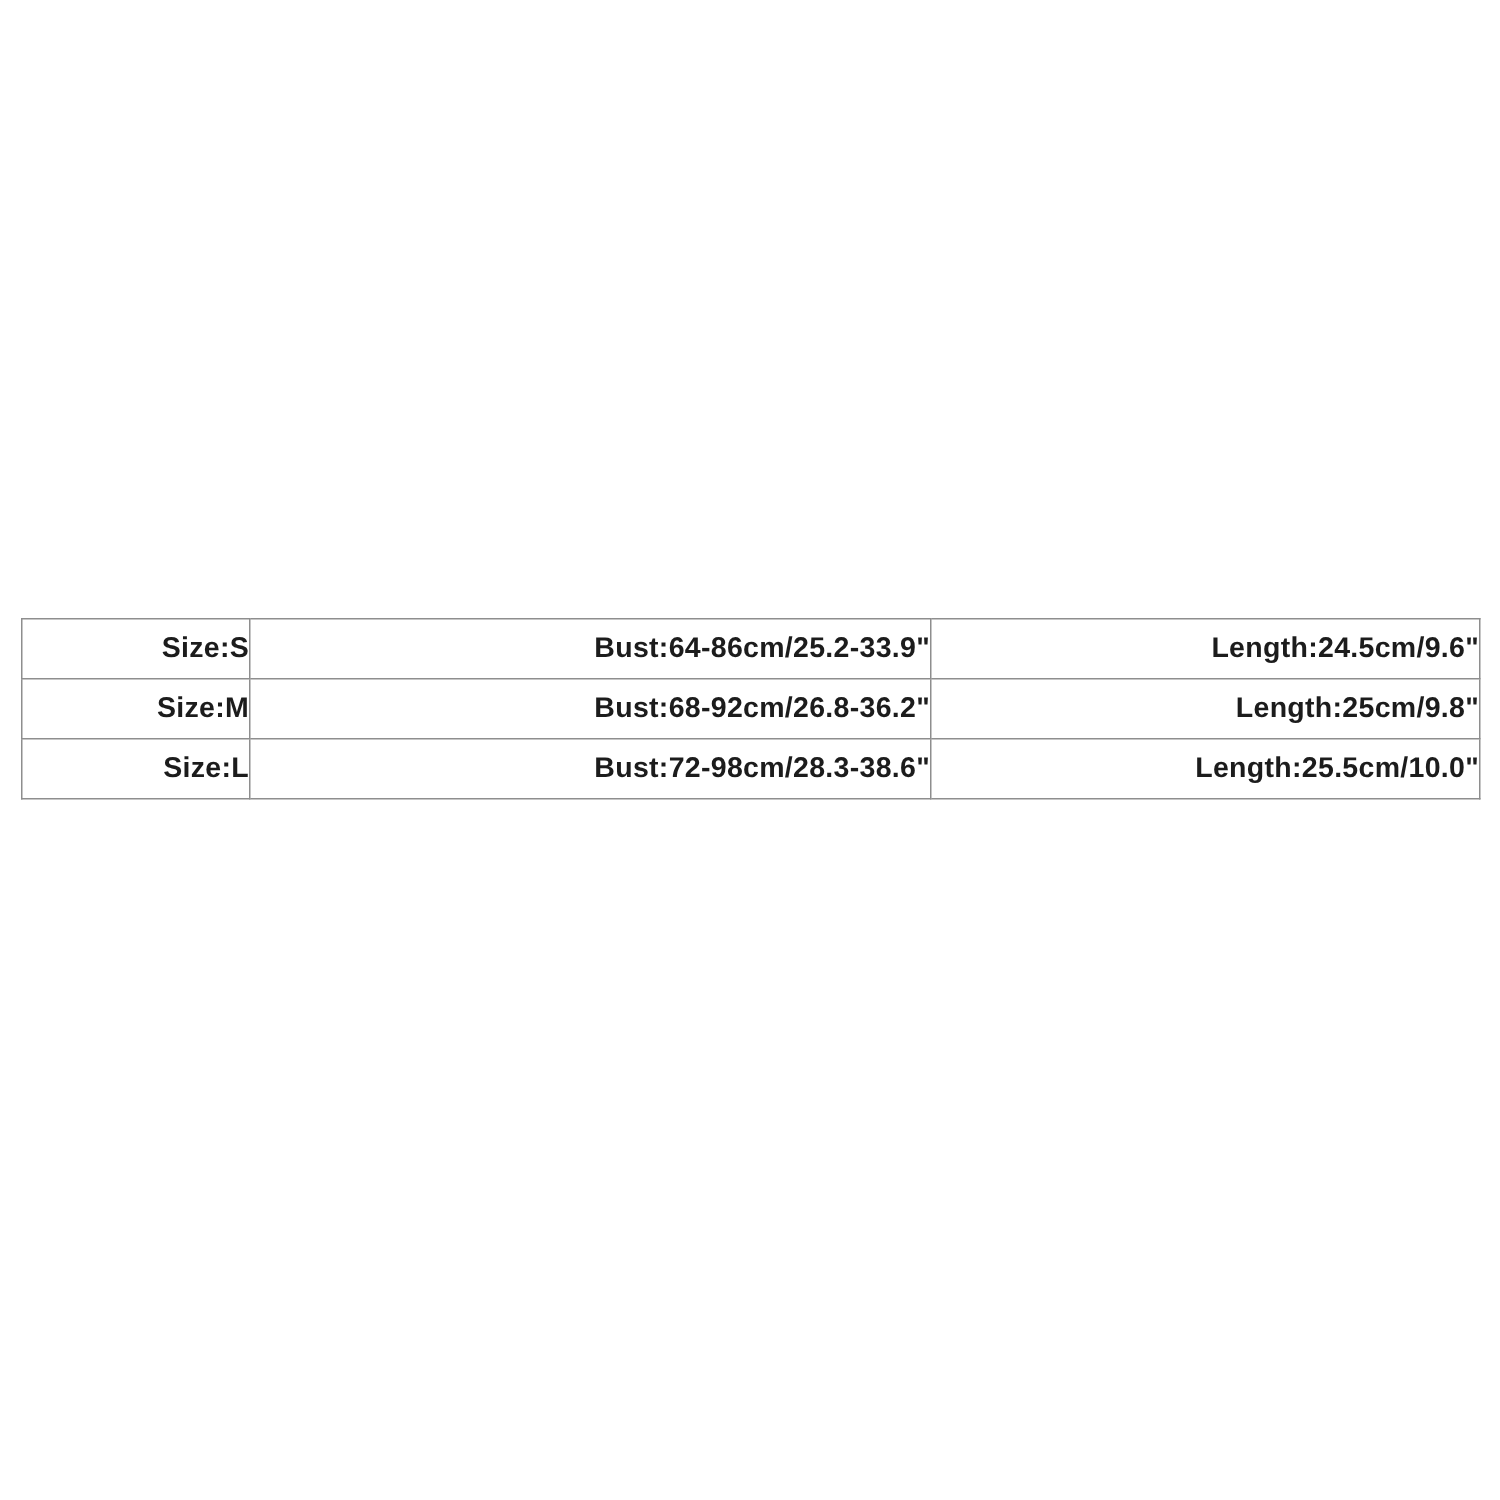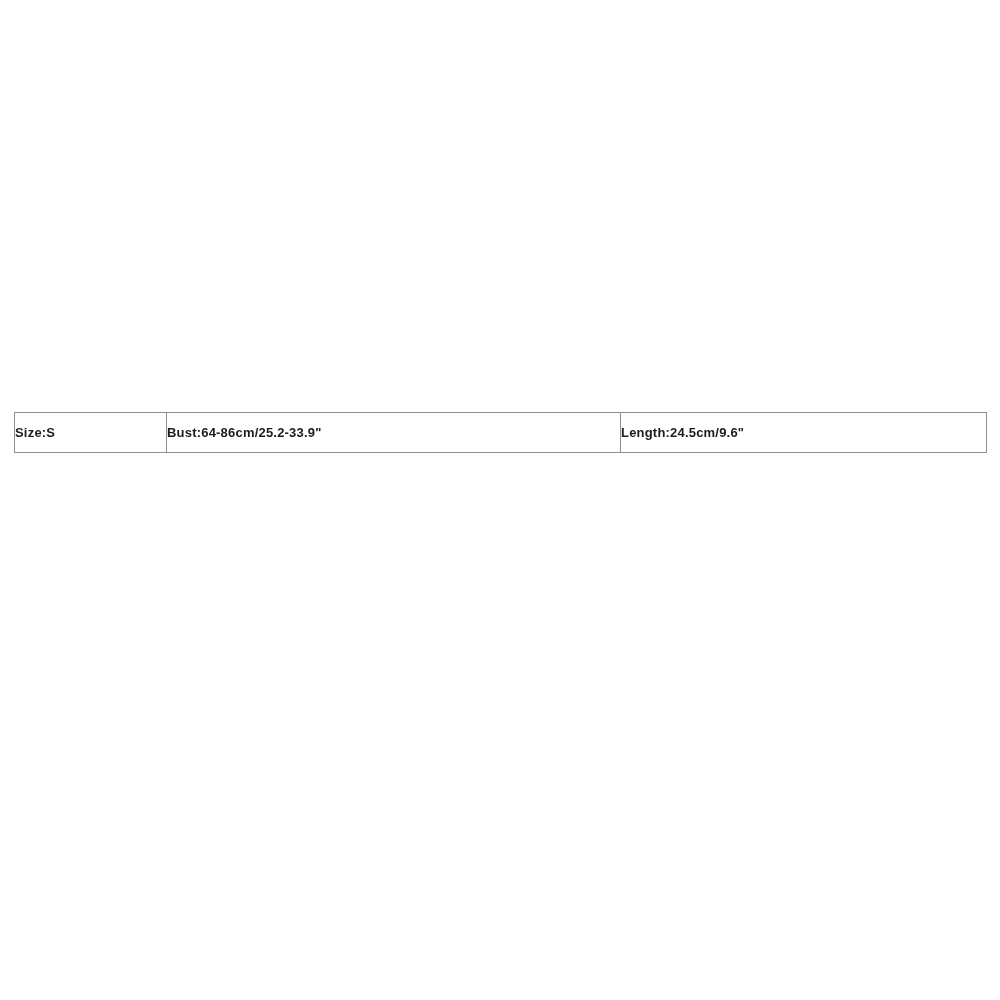--- a/index.html
+++ b/index.html
@@ -21,23 +21,23 @@
     position: absolute;
     left: 14px;
     top: 412px;
     width: 972px;
     border-collapse: collapse;
     table-layout: fixed;
   }
   table.size-chart td {
     border: 1px solid #8e8e8e;
     height: 39px;
-    text-align: left;
+    text-align: right;
     vertical-align: middle;
-    font-size: 13px;
+    font-size: 19px;
     font-weight: bold;
     color: #1c1c1c;
     padding: 0;
     letter-spacing: 0.2px;
     white-space: nowrap;
     overflow: hidden;
   }
   col.c-size   { width: 152px; }
   col.c-bust   { width: 454px; }
   col.c-length { width: 366px; }
@@ -51,15 +51,25 @@
       <col class="c-size">
       <col class="c-bust">
       <col class="c-length">
     </colgroup>
     <tbody>
       <tr>
         <td>Size:S</td>
         <td>Bust:64-86cm/25.2-33.9"</td>
         <td>Length:24.5cm/9.6"</td>
       </tr>
+      <tr>
+        <td>Size:M</td>
+        <td>Bust:68-92cm/26.8-36.2"</td>
+        <td>Length:25cm/9.8"</td>
+      </tr>
+      <tr>
+        <td>Size:L</td>
+        <td>Bust:72-98cm/28.3-38.6"</td>
+        <td>Length:25.5cm/10.0"</td>
+      </tr>
     </tbody>
   </table>
 </div>
 
 </body></html>

